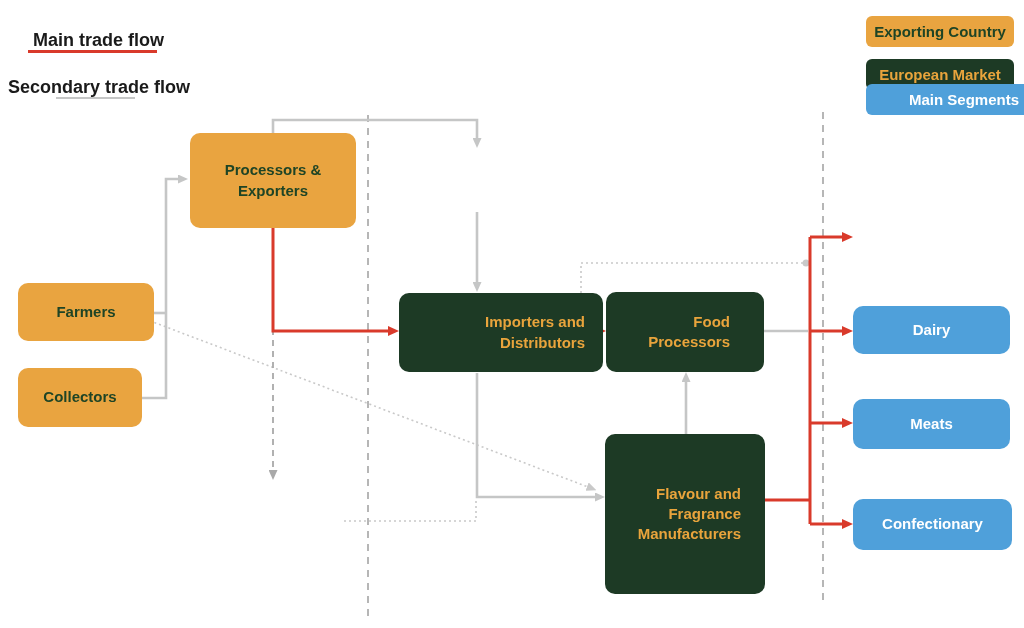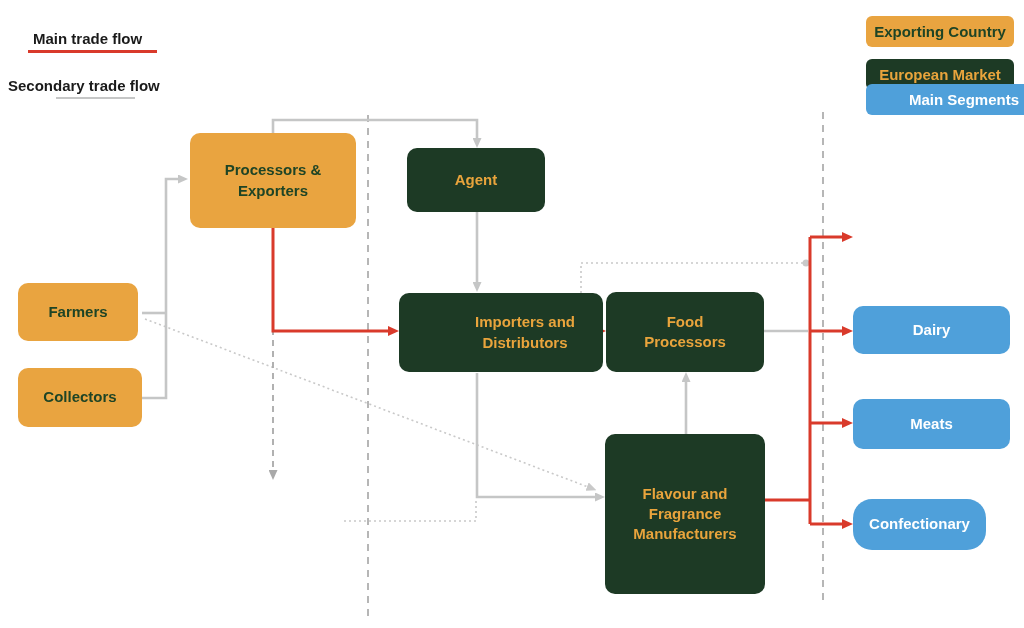--- a/index.html
+++ b/index.html
@@ -21,31 +21,31 @@
   .mk-dash{fill:var(--c-dashed_line);}
   .dot-end{fill:var(--c-dotted_line);}
 
   
   .node{
     position:absolute;z-index:2;border-radius:10px;
     display:flex;align-items:center;justify-content:center;
     text-align:center;font-size:15px;line-height:1.35;
   }
   .cat-exporting{background:var(--c-orange);color:var(--c-green_text);}
-  .cat-european{background:var(--c-dark_green);color:var(--c-gold_text);}
+  .cat-european{background:var(--c-dark_green);color:var(--c-gold_text);text-align:right;}
   .cat-segments{background:var(--c-blue);color:var(--c-white_text);}
   .node .label{display:block;}
   .n-processors .label{max-width:100px;}
   .n-oils .label{max-width:100px;}
   .n-food .label{max-width:90px;}
   .n-flavour .label{max-width:112px;}
   .n-importers .label{max-width:120px;}
 
   
-  .flow-legend{position:absolute;z-index:2;color:var(--c-legend_text);font-size:15px;}
+  .flow-legend{position:absolute;z-index:2;color:var(--c-legend_text);font-size:18px;}
   .flow-main{left:33px;top:30px;}
   .flow-secondary{left:8px;top:77px;}
   .underline{position:absolute;z-index:2;}
   .u-main{left:28px;top:50px;width:129px;height:3px;background:var(--c-red);}
   .u-secondary{left:56px;top:97px;width:79px;height:2px;background:var(--c-gray_line);}
 
   
   .legend-chip{
     position:absolute;z-index:2;left:866px;width:148px;height:31px;border-radius:6px;
     display:flex;align-items:center;justify-content:center;font-size:15px;
@@ -110,46 +110,43 @@
   <div class="legend-chip cat-exporting chip-exporting">
     <span class="label">Exporting Country</span>
   </div>
   <div class="legend-chip cat-european chip-european">
     <span class="label">European Market</span>
   </div>
   <div class="legend-chip cat-segments chip-segments">
     <span class="label">Main Segments</span>
   </div>
 
-  <div class="node cat-exporting" style="left:18px;top:283px;width:120px;height:58px;text-align:right;">
+  <div class="node cat-exporting" style="left:18px;top:283px;width:136px;height:58px;text-align:right;">
     <span class="label">Farmers</span>
   </div>
   <div class="node cat-exporting" style="left:18px;top:368px;width:124px;height:59px;">
     <span class="label">Collectors</span>
   </div>
   <div class="node cat-exporting n-processors" style="left:190px;top:133px;width:166px;height:95px;">
     <span class="label">Processors &amp; Exporters</span>
   </div>
 
-  <div class="node cat-european" style="left:407px;top:148px;width:138px;height:64px;">
-    <span class="label">Agent</span>
-  </div>
   <div class="node cat-european n-importers" style="left:399px;top:293px;width:156px;height:79px;padding-left:48px;">
     <span class="label">Importers and Distributors</span>
   </div>
   <div class="node cat-european n-food" style="left:606px;top:292px;width:158px;height:80px;">
     <span class="label">Food Processors</span>
   </div>
   <div class="node cat-european n-flavour" style="left:605px;top:434px;width:160px;height:160px;">
     <span class="label">Flavour and Fragrance Manufacturers</span>
   </div>
 
   <div class="node cat-segments" style="left:853px;top:306px;width:157px;height:48px;">
     <span class="label">Dairy</span>
   </div>
   <div class="node cat-segments" style="left:853px;top:399px;width:157px;height:50px;">
     <span class="label">Meats</span>
   </div>
-  <div class="node cat-segments" style="left:853px;top:499px;width:133px;height:51px;border-radius:19px;">
+  <div class="node cat-segments" style="left:853px;top:499px;width:159px;height:51px;">
     <span class="label">Confectionary</span>
   </div>
 
 </div>
 
 </body></html>

